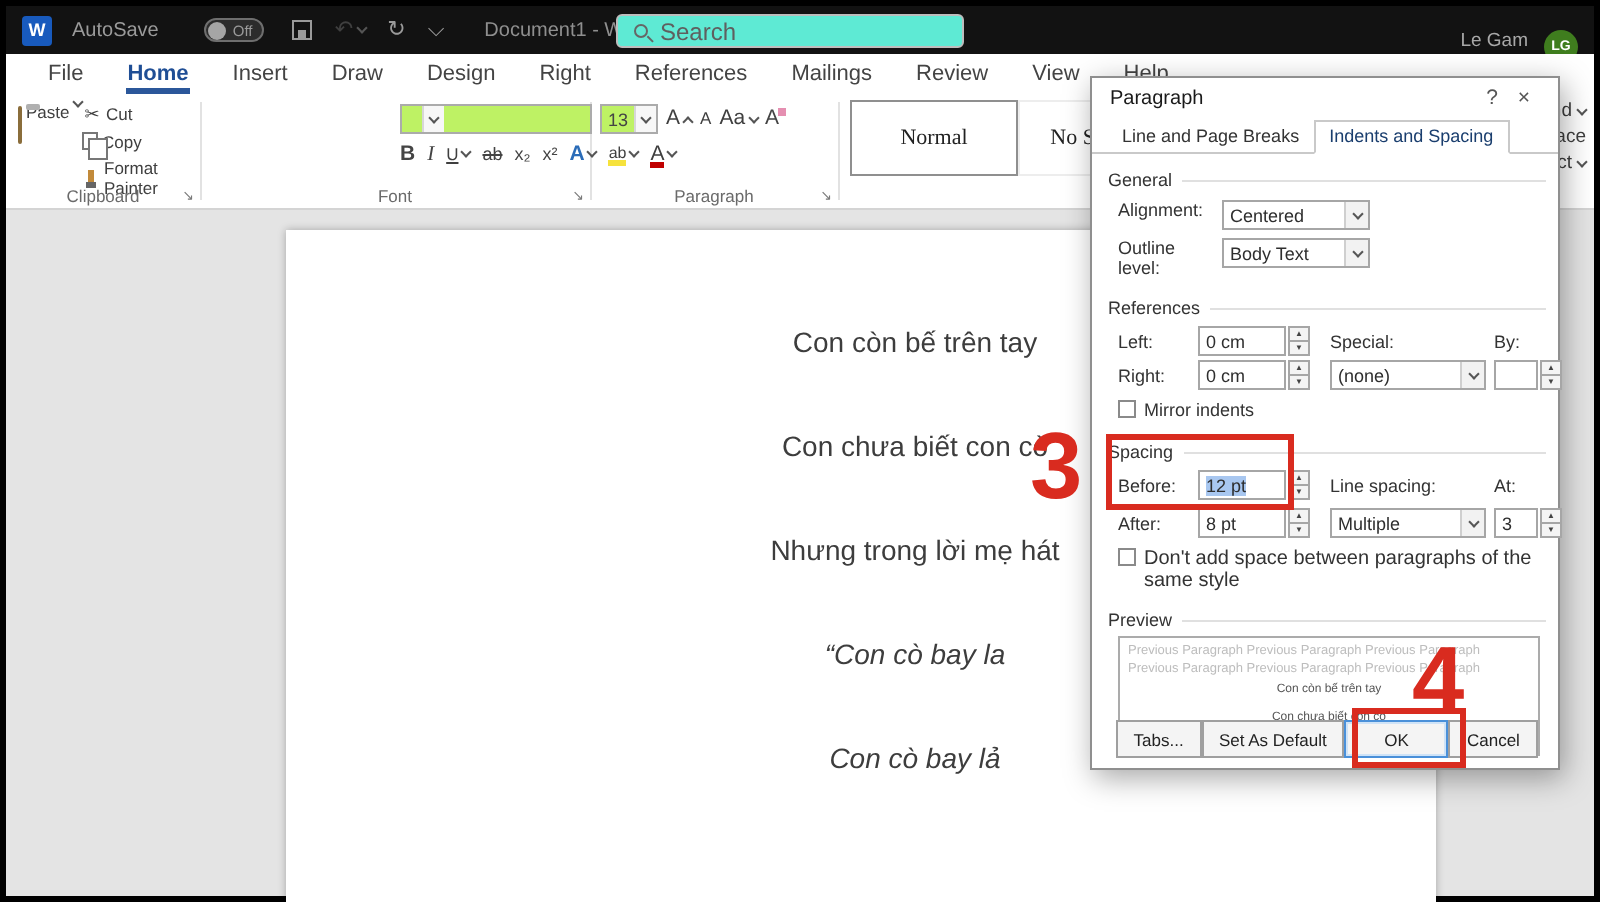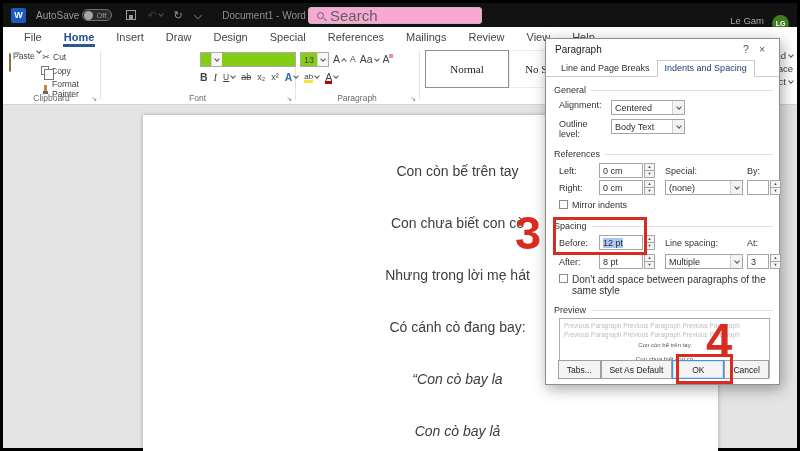--- a/index.html
+++ b/index.html
@@ -6,33 +6,33 @@
   body { font-family:"Liberation Sans", sans-serif; background:#555; }
   .screen { position:relative; width:800px; height:451px; background:#000; overflow:hidden;
             font-family:"Liberation Sans", sans-serif; }
 
   
   .titlebar { position:absolute; left:3px; top:3px; right:3px; height:24px; background:#121212;
               display:flex; align-items:center; color:#9a9a9a; font-size:10px; }
   .word-logo { width:15px; height:15px; background:#185abd; border-radius:2px; color:#fff;
                font-weight:bold; font-size:9px; display:flex; align-items:center; justify-content:center;
                margin:0 10px 0 8px; }
-  .autosave { display:flex; align-items:center; gap:3px; }
+  .autosave { display:flex; align-items:center; gap:23px; }
   .toggle { width:30px; height:12px; border:1px solid #6e6e6e; border-radius:7px; background:#2c2c2c;
             display:flex; align-items:center; padding:1px 3px 1px 1px; gap:3px; }
   .knob { width:9px; height:9px; border-radius:50%; background:#a5a5a5; }
   .toggle-state { font-size:7.5px; color:#9a9a9a; }
   .qat { display:flex; align-items:center; gap:11px; margin-left:14px; color:#9a9a9a; }
   .qat .ic { font-size:11px; line-height:1; }
   .floppy { width:10px; height:10px; border:1px solid #9a9a9a; position:relative; display:inline-block; }
   .floppy::after { content:""; position:absolute; left:2px; bottom:0; width:4px; height:4px; background:#9a9a9a; }
   .doc-title { margin-left:20px; color:#8f8f8f; font-size:10px; }
-  .search-box { position:absolute; left:305px; top:4px; width:174px; height:17px; background:#f9a8d4;
+  .search-box { position:absolute; left:305px; top:4px; width:174px; height:17px; background:#5eead4;
                 border:1px solid #bdbdbd; border-radius:3px; display:flex; align-items:center;
-                gap:6px; padding:0 8px; color:#5f5f5f; font-size:15px; }
+                gap:6px; padding:0 8px; color:#5f5f5f; font-size:12px; }
   .mag { width:7px; height:7px; border:1.3px solid #666; border-radius:50%; position:relative; flex:none; }
   .mag::after { content:""; position:absolute; width:4px; height:1.3px; background:#666;
                 transform:rotate(45deg); left:5px; top:6px; }
   .tb-right { position:absolute; right:8px; top:12px; height:24px; display:flex; align-items:flex-start; gap:8px; }
   .user-name { font-size:9.5px; color:#a8a8a8; }
   .avatar { width:17px; height:17px; border-radius:50%; background:#3f7d1e; color:#fff; font-size:7px;
             font-weight:bold; display:flex; align-items:center; justify-content:center; }
 
   
   .menubar { position:absolute; left:3px; top:27px; right:3px; height:20px; background:#fff;
@@ -65,21 +65,21 @@
   .copy-ic { width:8px; height:9px; border:1px solid #777; position:relative; flex:none; background:#fff; }
   .copy-ic::before { content:""; position:absolute; left:2px; top:2px; width:8px; height:9px;
                      border:1px solid #777; background:#fff; }
   .fp-ic { width:9px; height:9px; flex:none; position:relative; }
   .fp-ic::before { content:""; position:absolute; left:3px; top:0; width:3px; height:6px; background:#c28a3a; }
   .fp-ic::after { content:""; position:absolute; left:2px; top:6px; width:5px; height:3px; background:#666; }
   
   .fg-row1 { position:absolute; left:100px; top:5px; display:flex; align-items:center; gap:4px; }
   .fg-row2 { position:absolute; left:100px; top:24px; display:flex; align-items:center; gap:6px;
              font-size:10.5px; }
-  .combo-sm { display:flex; align-items:center; border:1px solid #ababab; height:15px; background:#84cc16; }
+  .combo-sm { display:flex; align-items:center; border:1px solid #ababab; height:15px; background:#bef264; }
   .combo-sm .val { padding:0 3px; font-size:9px; min-width:10px; }
   .combo-sm .dd { width:11px; align-self:stretch; display:flex; align-items:center; justify-content:center;
                   border-left:1px solid #d7d7d7; background:#f7f7f7; }
   .fx { font-size:10.5px; line-height:1; }
   .underbar { position:relative; }
   .underbar::after { content:""; position:absolute; left:0; right:0; bottom:-2px; height:3px; }
   .hl::after { background:#f6e23c; }
   .fc::after { background:#c00000; }
   .eff { color:#2b6cb8; font-weight:bold; }
   .sub-sup { font-size:9px; }
@@ -197,21 +197,21 @@
       <span class="avatar">LG</span>
     </div>
   </div>
 
   <div class="menubar">
     <span class="mtab">File</span>
     <span class="mtab active">Home</span>
     <span class="mtab">Insert</span>
     <span class="mtab">Draw</span>
     <span class="mtab">Design</span>
-    <span class="mtab">Special</span>
+    <span class="mtab">Right</span>
     <span class="mtab">References</span>
     <span class="mtab">Mailings</span>
     <span class="mtab">Review</span>
     <span class="mtab">View</span>
     <span class="mtab">Help</span>
   </div>
 
   <div class="ribbon">
     <div class="vsep" style="left:97px"></div>
     <div class="vsep" style="left:292px"></div>
@@ -414,21 +414,20 @@
     </div>
     <div class="editing-label">Editing</div>
   </div>
 
   <div class="docarea">
     <div class="page">
       <div class="poem">
         <div class="pline">Con còn bế trên tay</div>
         <div class="pline">Con chưa biết con cò</div>
         <div class="pline">Nhưng trong lời mẹ hát</div>
-        <div class="pline">Có cánh cò đang bay:</div>
         <div class="pline it">“Con cò bay la</div>
         <div class="pline it">Con cò bay lả</div>
       </div>
     </div>
   </div>
 
   <div class="dialog">
     <div class="dlg-title">
       <span>Paragraph</span>
       <span class="sp"></span>

